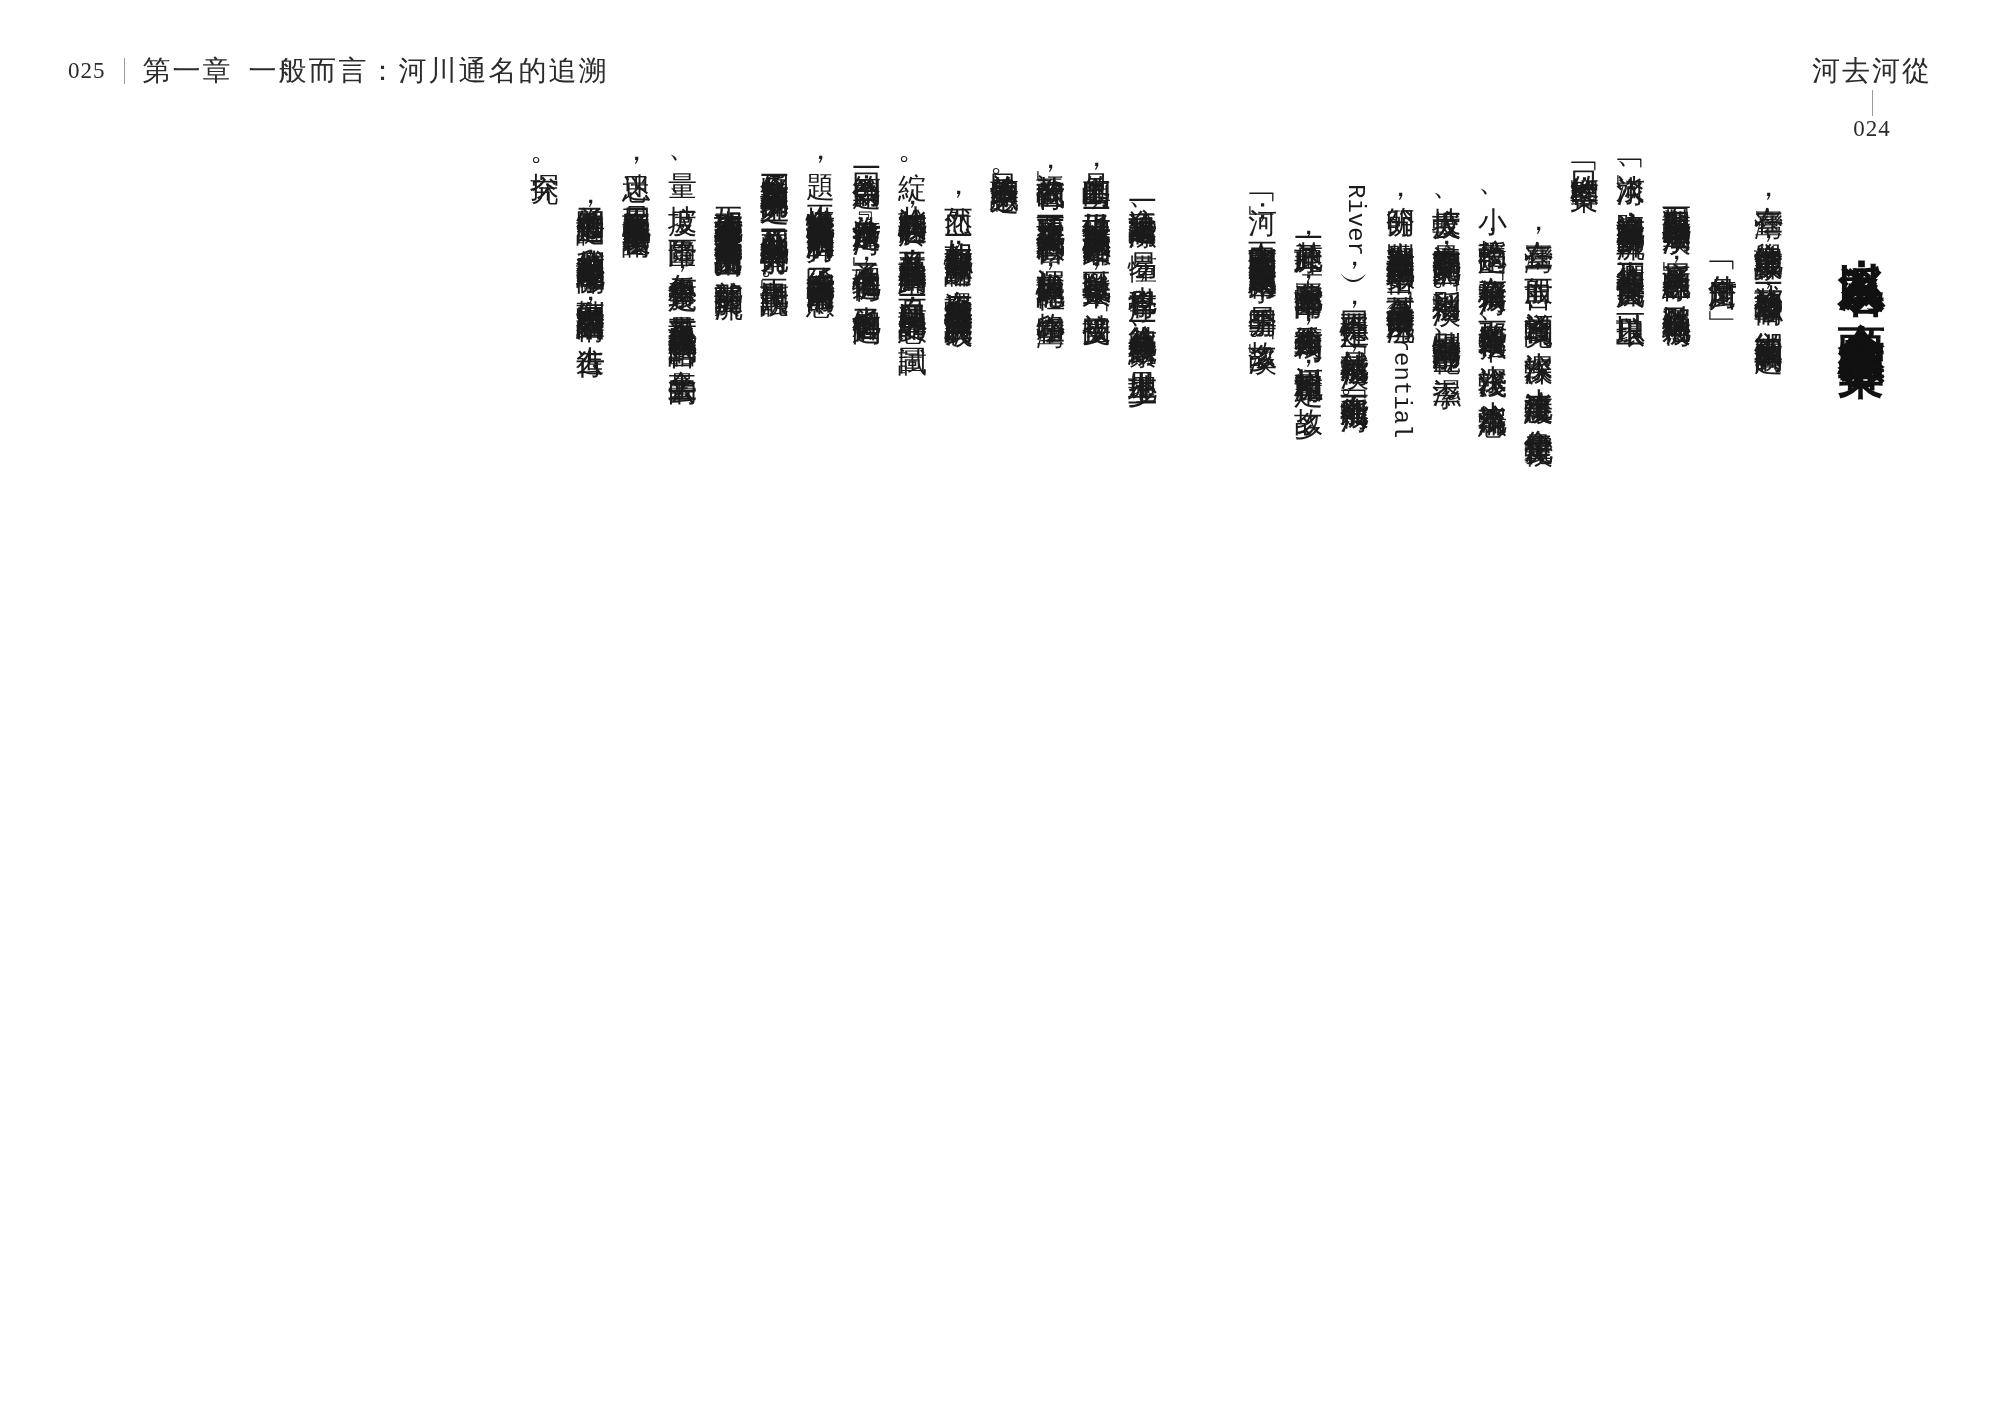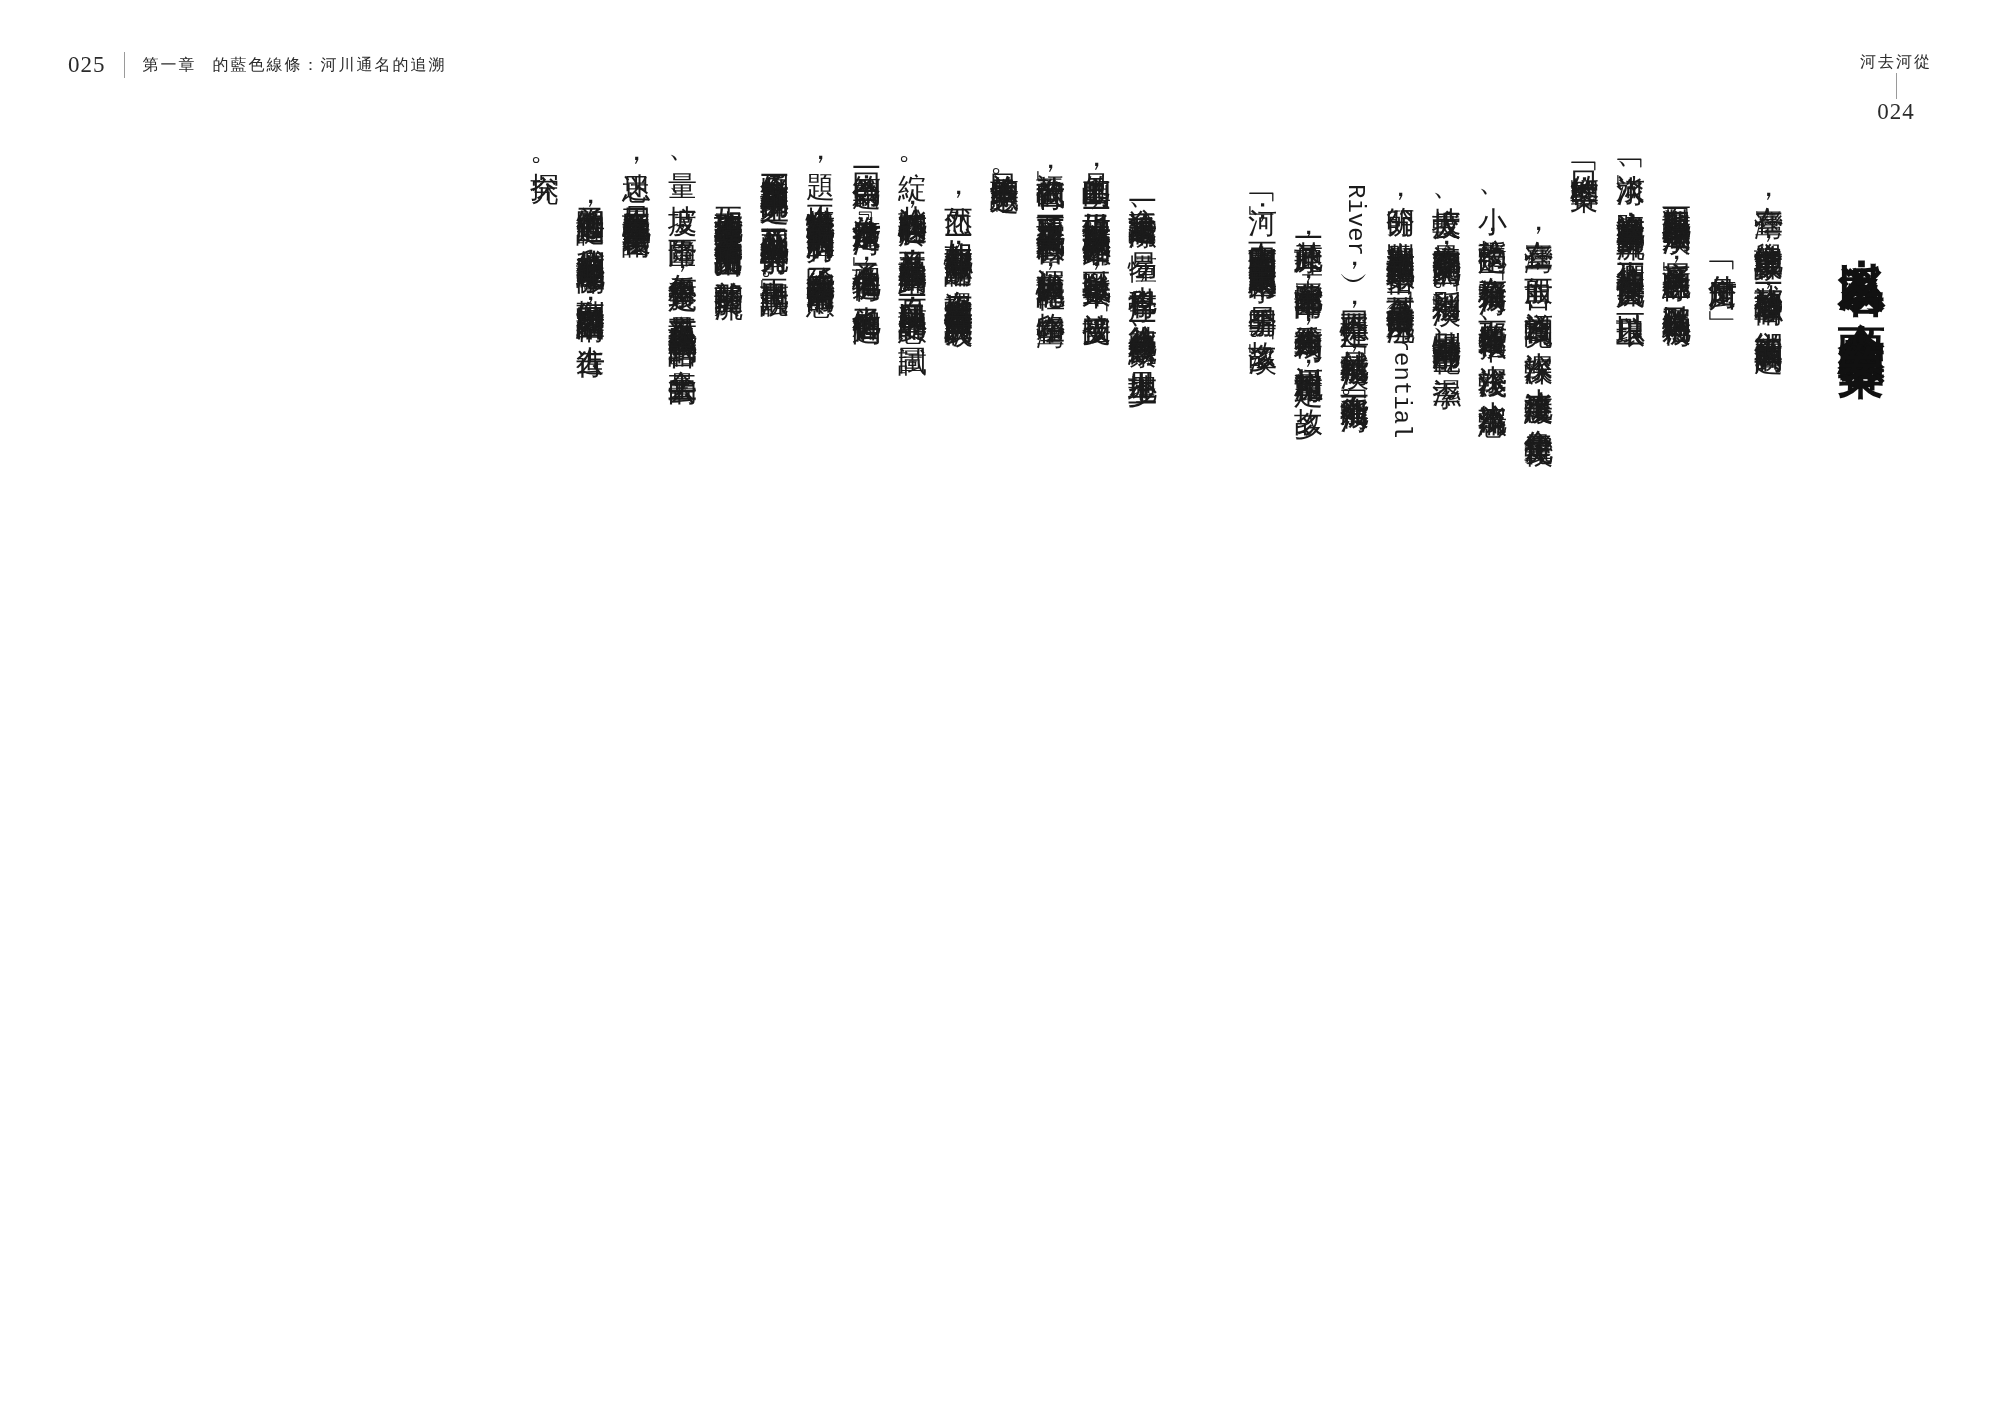--- a/index.html
+++ b/index.html
@@ -38,21 +38,21 @@
   }
   .rule {
     width: 1px;
     height: 26px;
     background: #9a9a9a;
     margin: 0 18px;
     flex: 0 0 auto;
   }
   .head-text {
     font-family: "Liberation Serif", "DejaVu Serif", serif;
-    font-size: 16px;
+    font-size: 28px;
     letter-spacing: 2px;
   }
   .chapno { margin-right: 16px; }
 
   
   .spread {
     position: absolute;
     top: 150px;
     left: 105px;
     right: 105px;
@@ -122,21 +122,21 @@
   
   .gutter { width: 74px; flex: 0 0 auto; height: 10px; }
 </style>
 </head>
 <body>
 
 <div class="running-head left">
   <span class="folio">025</span>
   <span class="rule"></span>
   <span class="head-text chapno">第一章</span>
-  <span class="head-text">的藍色線條：河川通名的追溯</span>
+  <span class="head-text">一般而言：河川通名的追溯</span>
 </div>
 
 <div class="running-head right">
   <span class="head-text">河去河從</span>
   <span class="rule"></span>
   <span class="folio">024</span>
 </div>
 
 <div class="spread">
 

